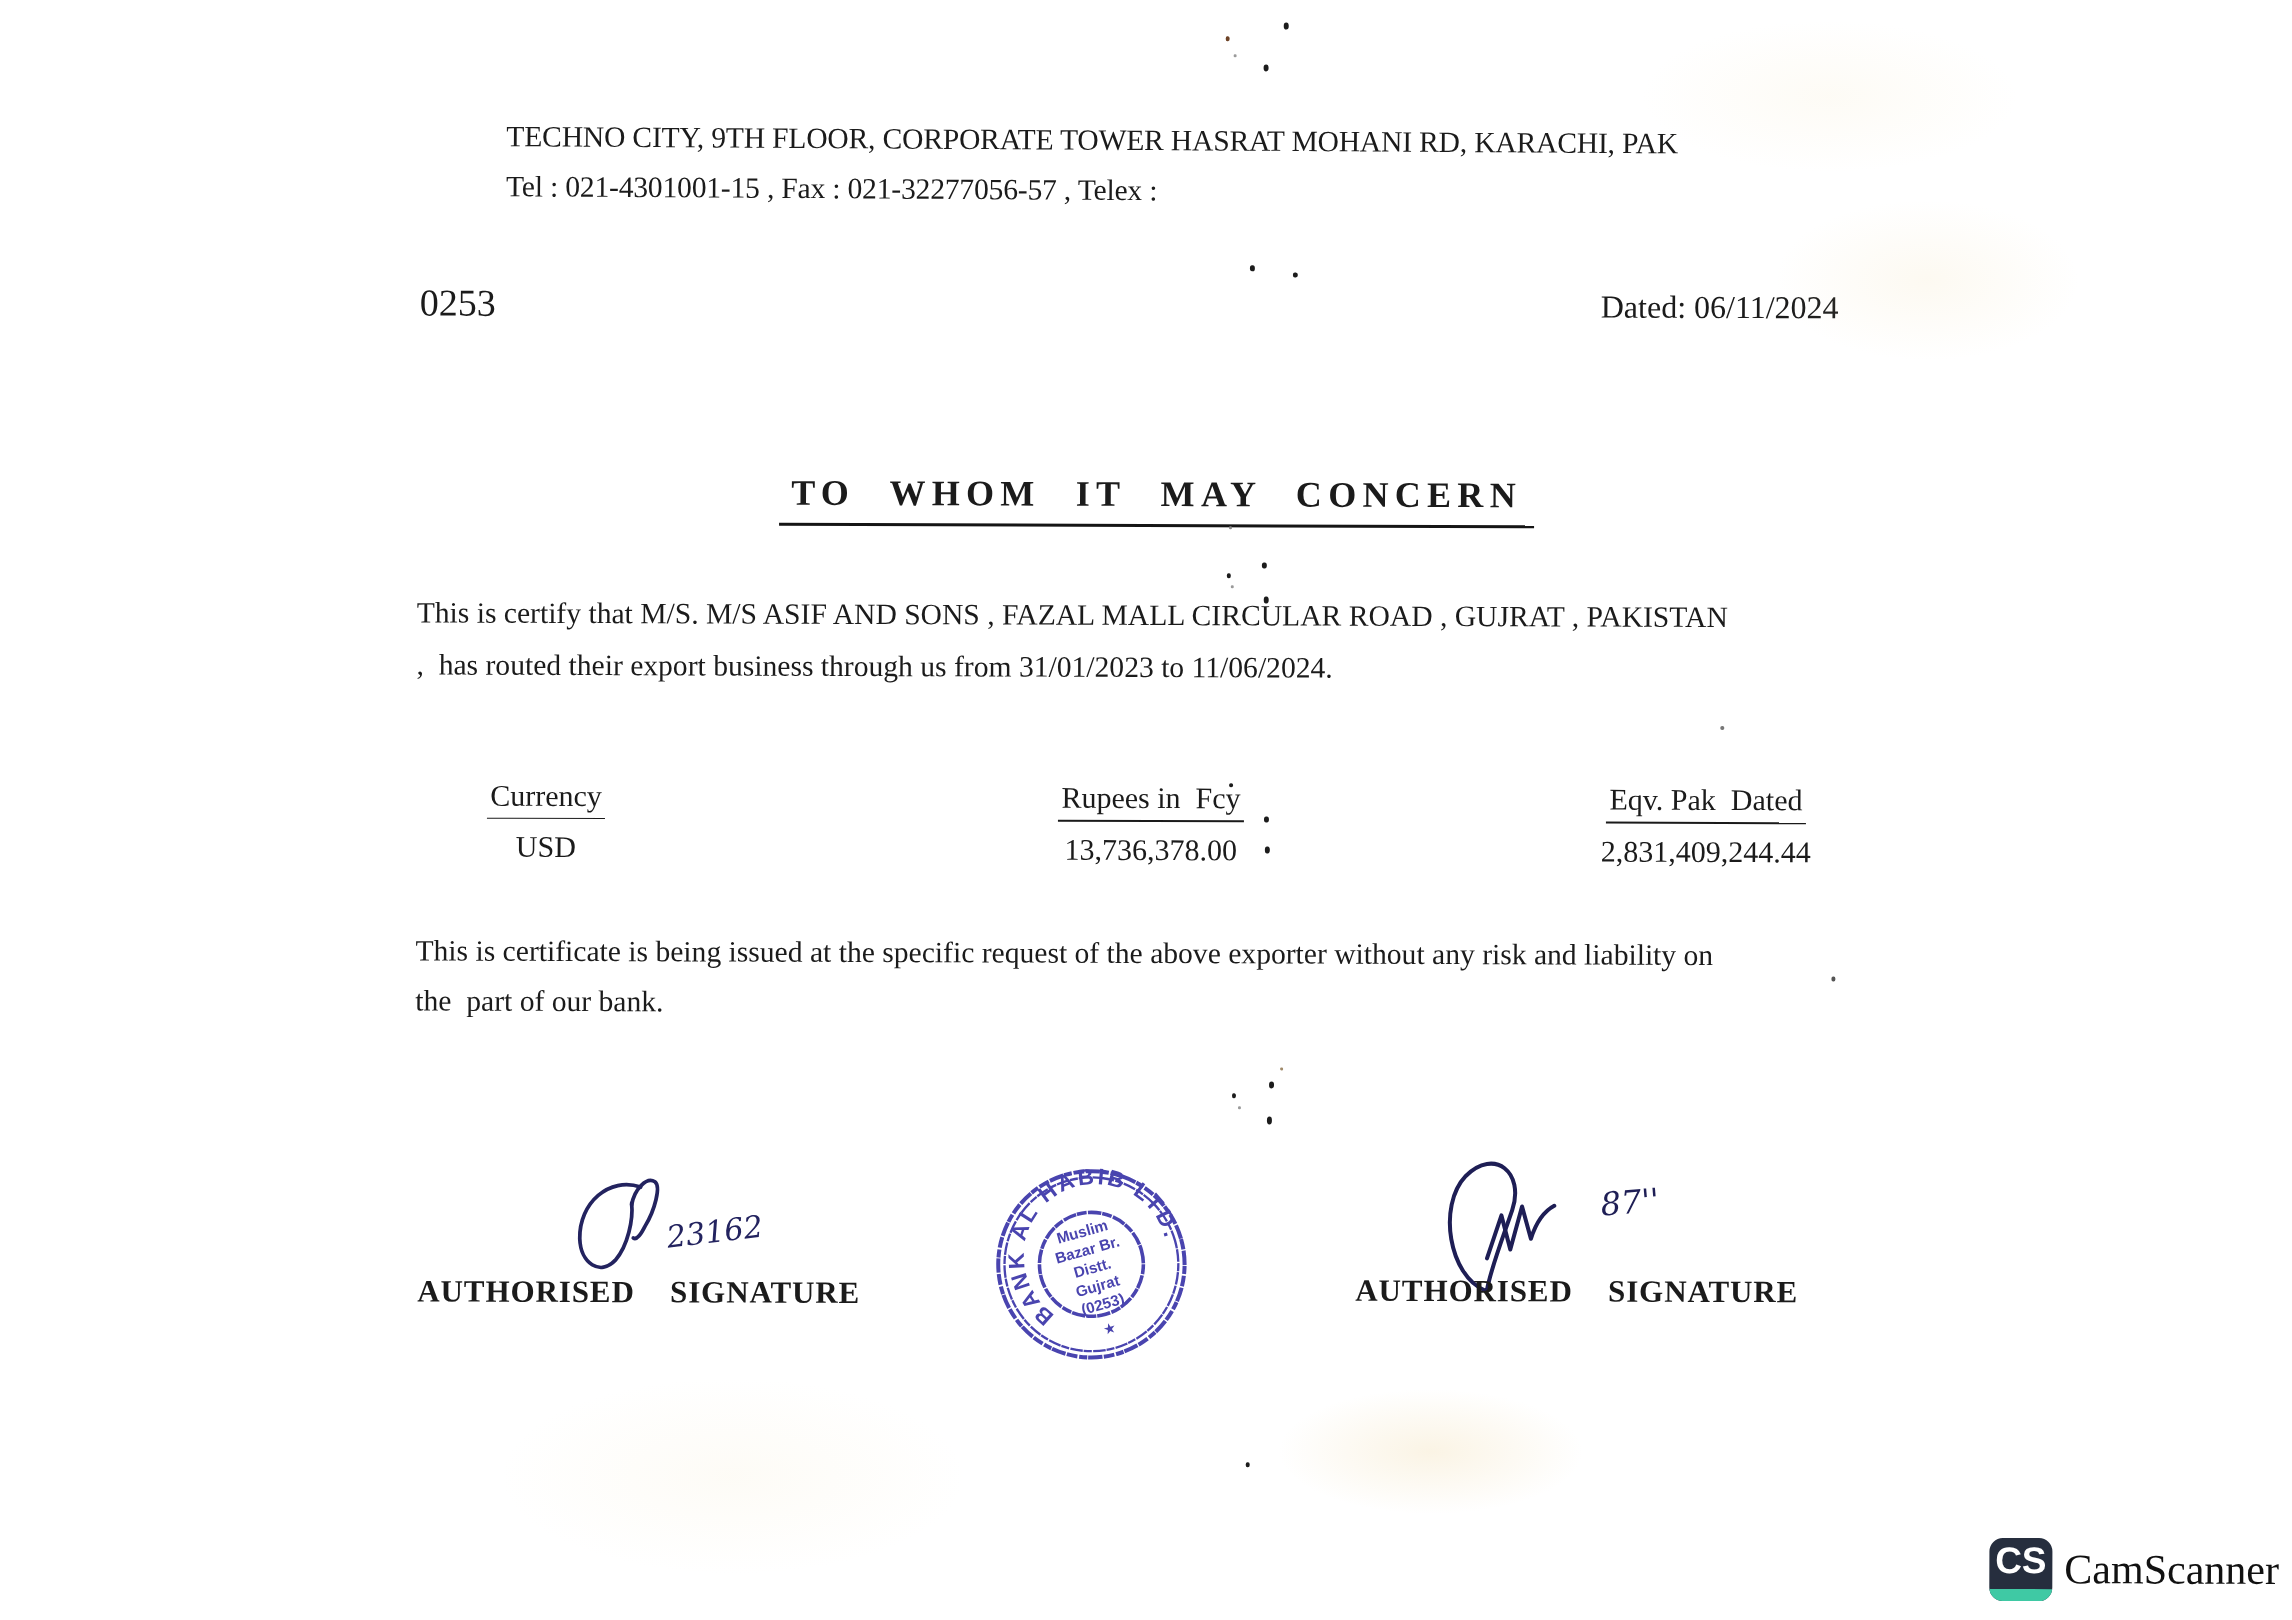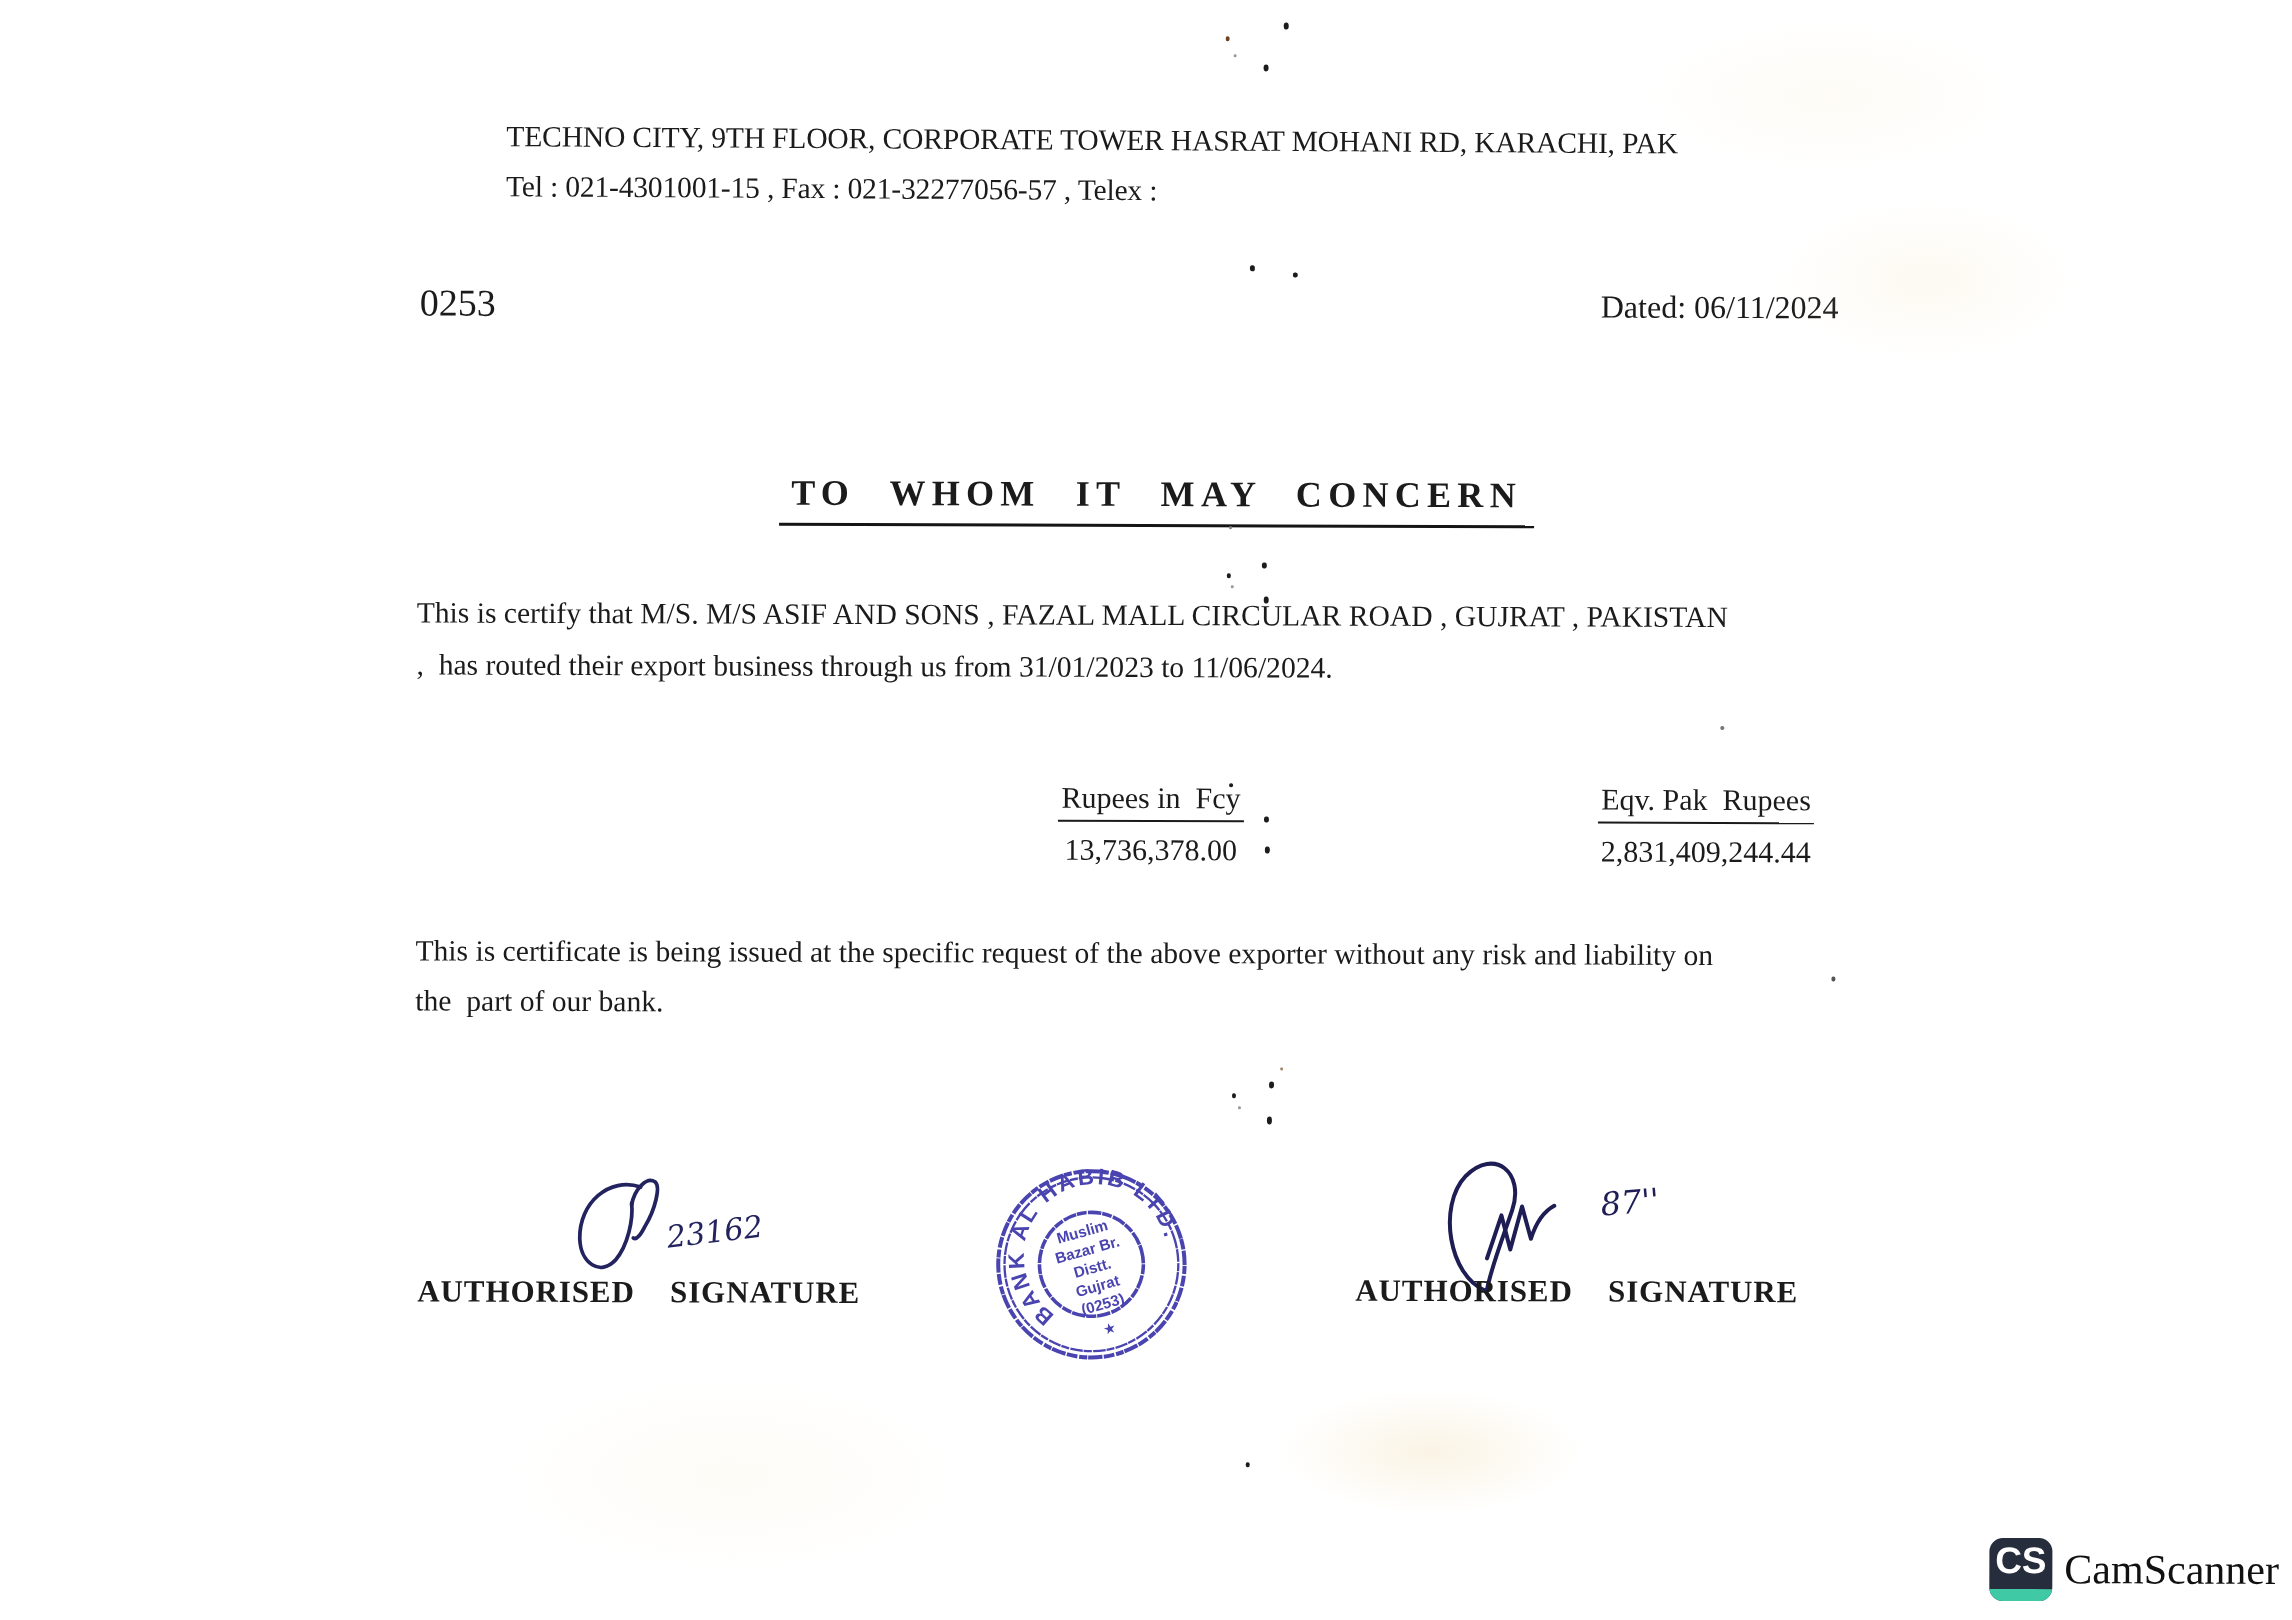--- a/index.html
+++ b/index.html
@@ -59,26 +59,30 @@
     <div class="abs ref-number">0253</div>
     <div class="abs dated">Dated: 06/11/2024</div>
 
     <div class="abs doc-title">TO WHOM IT MAY CONCERN</div>
 
     <div class="abs body-para">
       <div class="pre">This is certify that M/S. M/S ASIF AND SONS , FAZAL MALL CIRCULAR ROAD , GUJRAT , PAKISTAN</div>
       <div class="pre">,  has routed their export business through us from 31/01/2023 to 11/06/2024.</div>
     </div>
 
+    <div class="tbl-col" style="left:452px; top:781px; width:188px;">
+      <span class="tbl-head thin">Currency</span>
+      <div class="tbl-val">USD</div>
+    </div>
     <div class="tbl-col" style="left:1012px; top:781px; width:278px;">
       <span class="tbl-head">Rupees in  Fcy</span>
       <div class="tbl-val">13,736,378.00</div>
     </div>
     <div class="tbl-col" style="left:1558px; top:781px; width:296px;">
-      <span class="tbl-head">Eqv. Pak  Rupees</span>
+      <span class="tbl-head">Eqv. Pak  Dated</span>
       <div class="tbl-val">2,831,409,244.44</div>
     </div>
 
     <div class="abs closing-para">
       <div class="pre">This is certificate is being issued at the specific request of the above exporter without any risk and liability on</div>
       <div class="pre">the  part of our bank.</div>
     </div>
 
     <svg class="abs" style="left:555px; top:1171px;" width="322" height="116" viewBox="0 0 360 130">
       <g stroke="#23235f" stroke-width="4.2" fill="none" stroke-linecap="round" stroke-linejoin="round">

